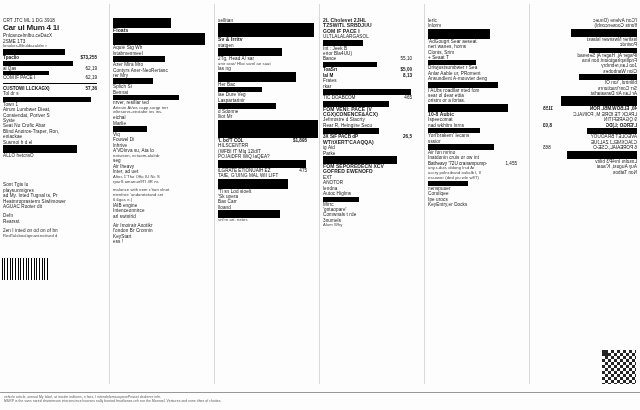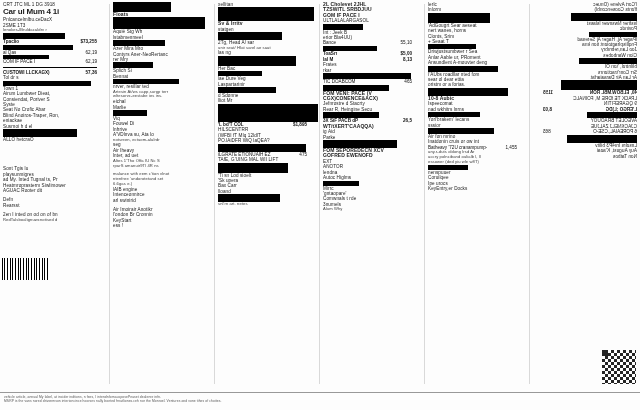--- a/index.html
+++ b/index.html
@@ -16,21 +16,21 @@
   }
   .sheet {
     position: relative;
     width: 640px;
     height: 410px;
     background: #fdfdfd;
   }
   
   .col {
     position: absolute;
-    top: 0;
+    top: 16px;
     height: 392px;
     box-sizing: border-box;
     padding: 2px 13px 0 3px;
     overflow: hidden;
   }
   .c1 { left: 0; width: 110px; }
   .c2 { left: 110px; width: 105px; }
   .c3 { left: 215px; width: 105px; }
   .c4 { left: 320px; width: 105px; }
   .c5 { left: 425px; width: 105px; }

